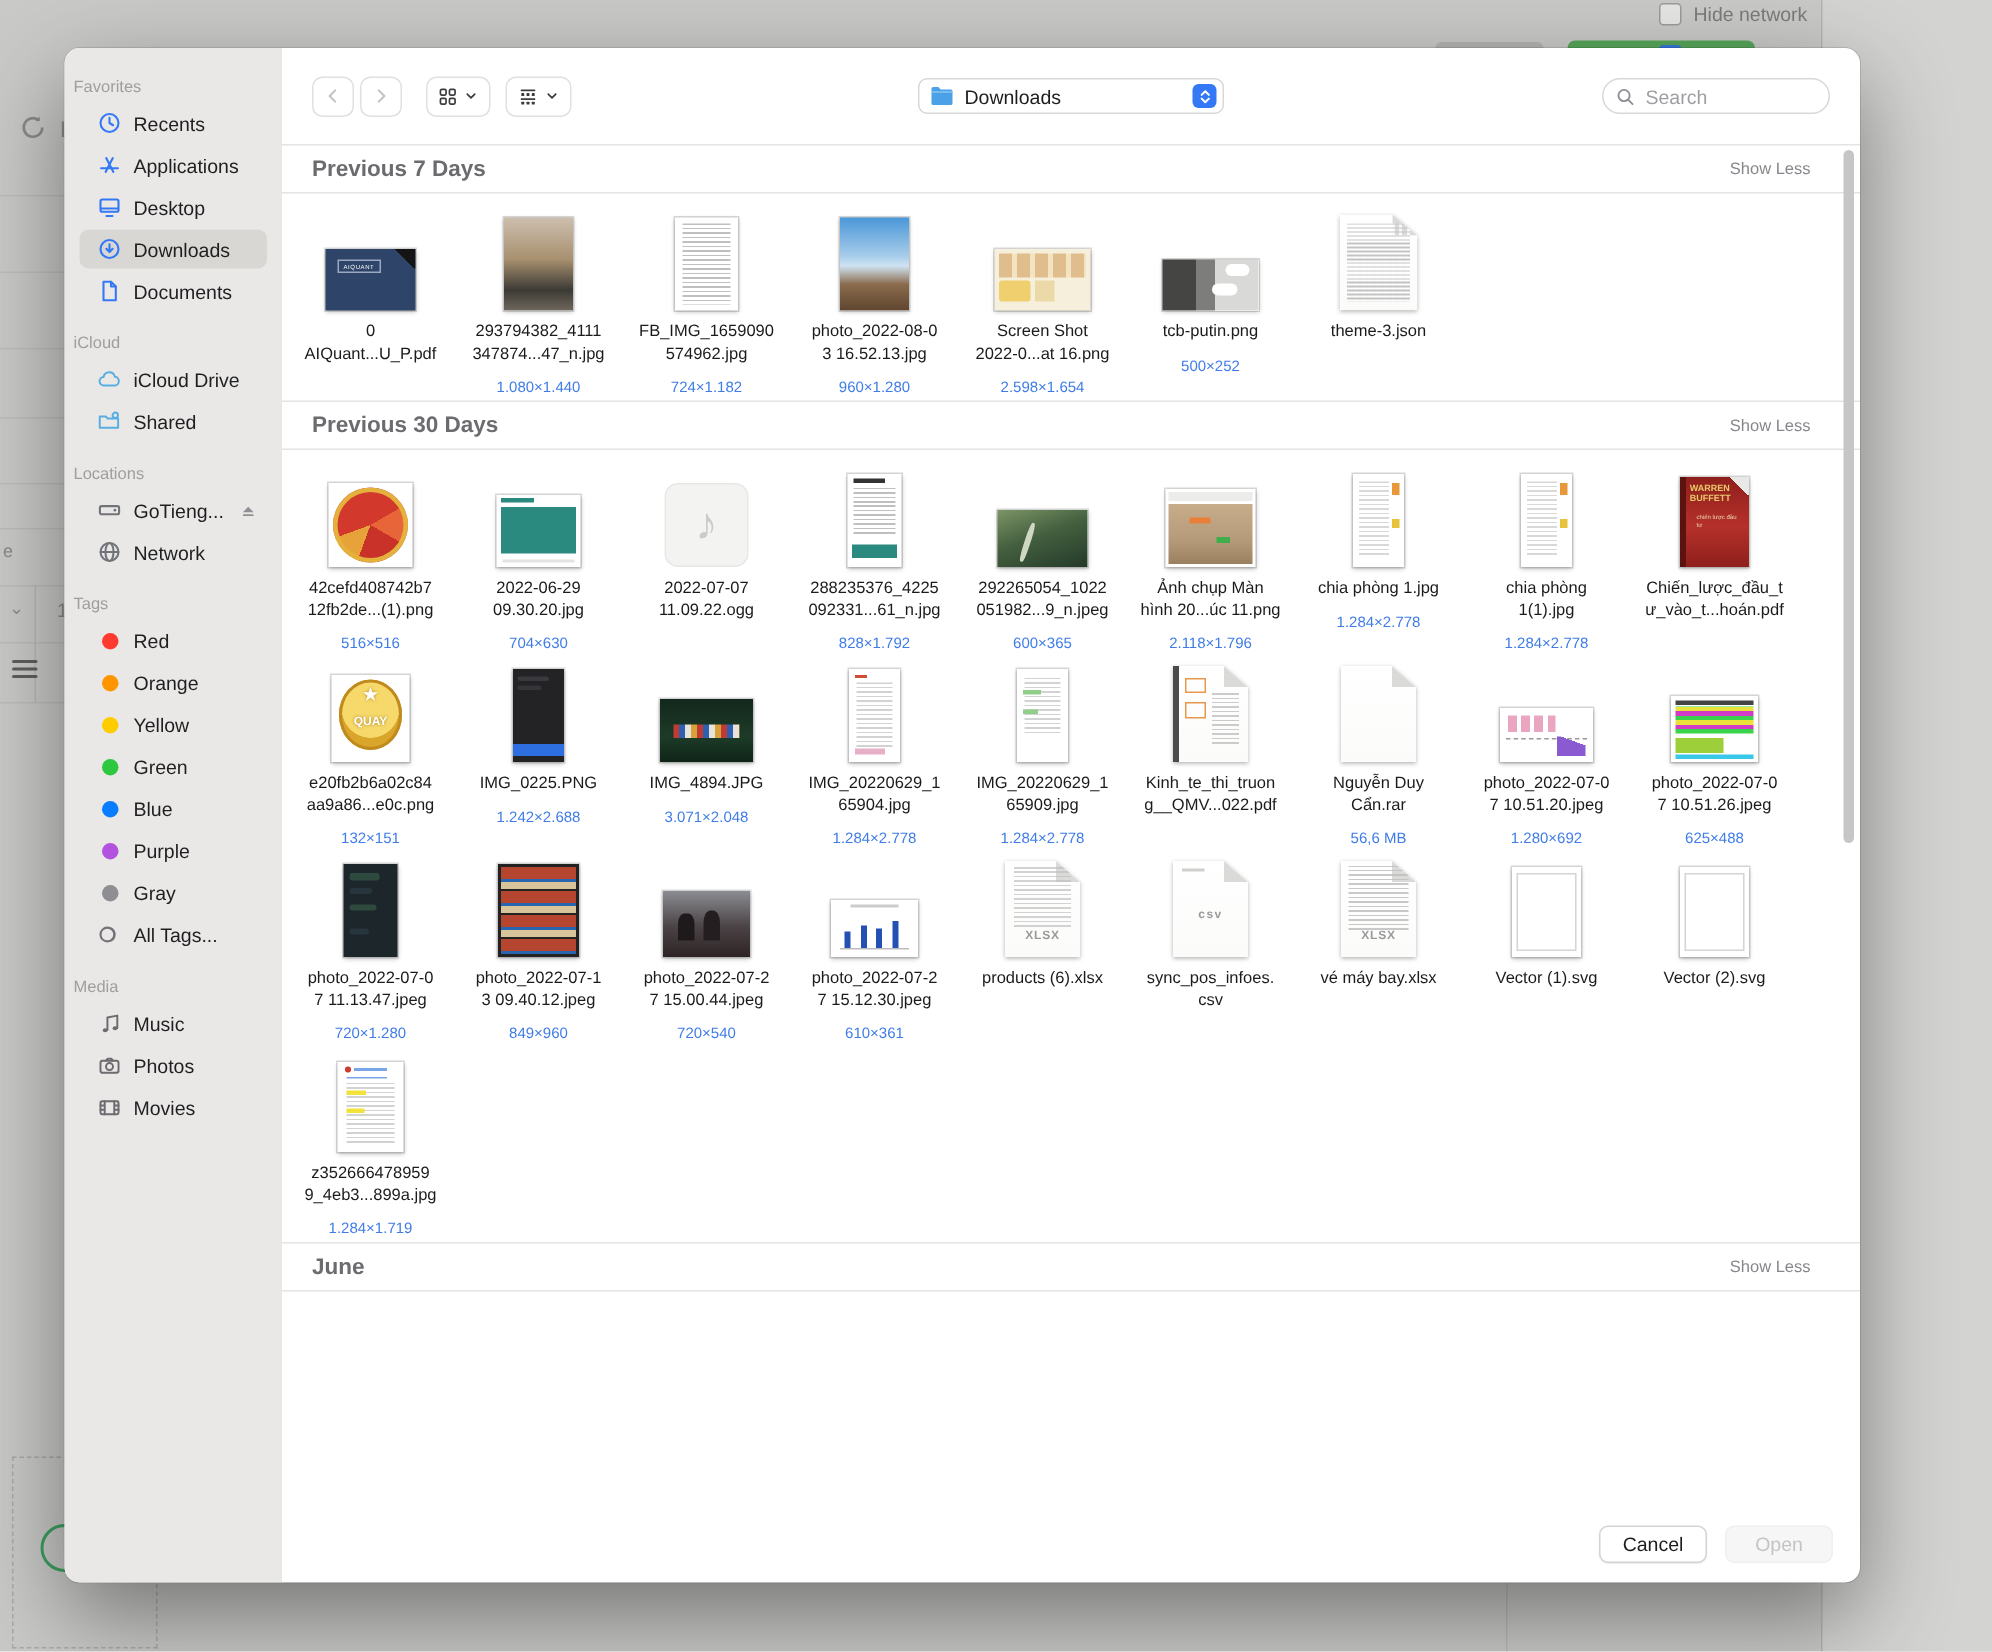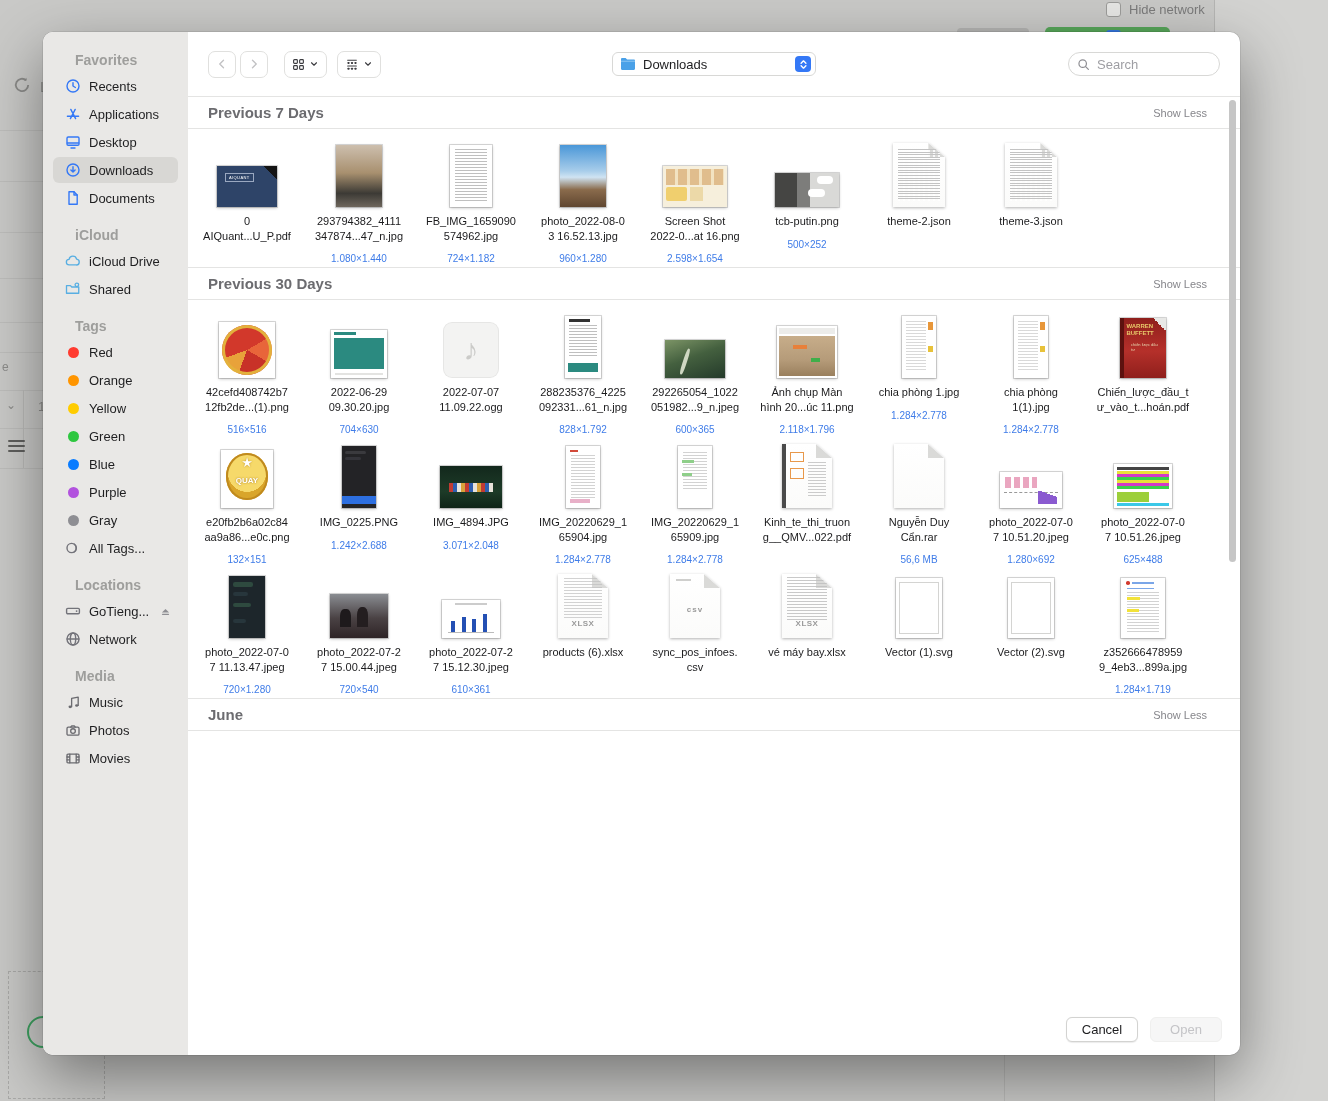--- a/index.html
+++ b/index.html
@@ -19,21 +19,21 @@
   
   .devtools{position:absolute;top:0;right:0;width:113px;height:1101px;background:#d3d3d1;border-left:1px solid #b5b5b3}
   .dt-row{position:absolute;display:flex;align-items:center;gap:8px;font-size:13px;color:#7b7b7b;white-space:nowrap}
   .dt-box{width:13px;height:13px;border:1px solid #9c9c9a;border-radius:3px;background:#e6e6e4;flex:none}
   .dt-box.on{background:#3577e0;border-color:#3577e0;color:#fff;font-size:10px;line-height:13px;text-align:center}
   
   .dialog{position:absolute;left:43px;top:32px;width:1197px;height:1023px;background:#fff;border-radius:10px;
           box-shadow:0 0 0 0.5px rgba(0,0,0,.15),0 22px 60px rgba(0,0,0,.42);display:flex;overflow:hidden;z-index:10}
   .sidebar{width:145px;flex:none;background:#e9e8e6;padding-top:14px;box-sizing:border-box;overflow:hidden}
   .sb-sec{margin-bottom:10px}
-  .sb-label{font-size:14px;font-weight:700;color:#9e9e9c;padding:6px 0 5px 32px}
+  .sb-label{font-size:11px;font-weight:400;color:#9e9e9c;padding:6px 0 5px 6px}
   .sb-item{margin:0 10px;height:26px;border-radius:6px;display:flex;align-items:center;gap:8px;padding:0 6px 0 12px;
            font-size:13px;color:#1f1f21;margin-bottom:2px}
   .sb-item.sel{background:#d8d7d4}
   .ic{width:16px;height:16px;display:inline-flex;align-items:center;justify-content:center;flex:none}
   .ic svg{display:block}
   .dot{width:11px;height:11px;border-radius:50%;flex:none;margin:0 2.5px}
   .sb-trail{margin-left:auto;color:#8e8e93}
   .content{flex:1;display:flex;flex-direction:column;position:relative;min-width:0}
   
   .toolbar{height:64px;flex:none;display:flex;align-items:center;padding:0 20px;position:relative}
@@ -208,60 +208,20 @@
           <span class="ic" style="color: rgb(88, 174, 226);">
             <svg width="17" height="16" viewBox="0 0 17 16">
               <path d="M1.6 4.4h4.2l1.4 1.5h7.4v6.6H1.6z" fill="none" stroke="currentColor" stroke-width="1.4" stroke-linecap="round" stroke-linejoin="round"></path>
               <circle cx="12.6" cy="3.6" r="1.9" fill="none" stroke="currentColor" stroke-width="1.4" stroke-linecap="round" stroke-linejoin="round"></circle>
             </svg>
           </span>
           <span>Shared</span>
         </div>
       </div>
       <div class="sb-sec">
-        <div class="sb-label">Tags</div>
-        <div class="sb-item">
-          <span class="dot" style="background: rgb(255, 59, 48);"></span>
-          <span>Red</span>
-        </div>
-        <div class="sb-item">
-          <span class="dot" style="background: rgb(255, 149, 0);"></span>
-          <span>Orange</span>
-        </div>
-        <div class="sb-item">
-          <span class="dot" style="background: rgb(255, 204, 0);"></span>
-          <span>Yellow</span>
-        </div>
-        <div class="sb-item">
-          <span class="dot" style="background: rgb(46, 199, 64);"></span>
-          <span>Green</span>
-        </div>
-        <div class="sb-item">
-          <span class="dot" style="background: rgb(10, 124, 255);"></span>
-          <span>Blue</span>
-        </div>
-        <div class="sb-item">
-          <span class="dot" style="background: rgb(178, 82, 222);"></span>
-          <span>Purple</span>
-        </div>
-        <div class="sb-item">
-          <span class="dot" style="background: rgb(142, 142, 147);"></span>
-          <span>Gray</span>
-        </div>
-        <div class="sb-item">
-          <span class="ic" style="color: rgb(115, 115, 122);">
-            <svg width="16" height="16" viewBox="0 0 16 16">
-              <circle cx="6.6" cy="8" r="4.6" fill="none" stroke="currentColor" stroke-width="1.4" stroke-linecap="round" stroke-linejoin="round"></circle>
-              <path d="M9.2 4.1a4.6 4.6 0 0 1 0 7.8" fill="none" stroke="currentColor" stroke-width="1.4" stroke-linecap="round" stroke-linejoin="round"></path>
-            </svg>
-          </span>
-          <span>All Tags...</span>
-        </div>
-      </div>
-      <div class="sb-sec">
         <div class="sb-label">Locations</div>
         <div class="sb-item">
           <span class="ic" style="color: rgb(115, 115, 122);">
             <svg width="16" height="16" viewBox="0 0 16 16">
               <rect x="1.6" y="5.4" width="12.8" height="5.4" rx="1.2" fill="none" stroke="currentColor" stroke-width="1.4" stroke-linecap="round" stroke-linejoin="round"></rect>
               <circle cx="11.6" cy="8.1" r=".9" fill="currentColor"></circle>
             </svg>
           </span>
           <span>GoTieng...</span>
           <span class="sb-trail ic">
@@ -273,20 +233,60 @@
         </div>
         <div class="sb-item">
           <span class="ic" style="color: rgb(115, 115, 122);">
             <svg width="16" height="16" viewBox="0 0 16 16">
               <circle cx="8" cy="8" r="6" fill="none" stroke="currentColor" stroke-width="1.4" stroke-linecap="round" stroke-linejoin="round"></circle>
               <ellipse cx="8" cy="8" rx="2.7" ry="6" fill="none" stroke="currentColor" stroke-width="1.4" stroke-linecap="round" stroke-linejoin="round"></ellipse>
               <path d="M2.2 8h11.6" fill="none" stroke="currentColor" stroke-width="1.4" stroke-linecap="round" stroke-linejoin="round"></path>
             </svg>
           </span>
           <span>Network</span>
+        </div>
+      </div>
+      <div class="sb-sec">
+        <div class="sb-label">Tags</div>
+        <div class="sb-item">
+          <span class="dot" style="background: rgb(255, 59, 48);"></span>
+          <span>Red</span>
+        </div>
+        <div class="sb-item">
+          <span class="dot" style="background: rgb(255, 149, 0);"></span>
+          <span>Orange</span>
+        </div>
+        <div class="sb-item">
+          <span class="dot" style="background: rgb(255, 204, 0);"></span>
+          <span>Yellow</span>
+        </div>
+        <div class="sb-item">
+          <span class="dot" style="background: rgb(46, 199, 64);"></span>
+          <span>Green</span>
+        </div>
+        <div class="sb-item">
+          <span class="dot" style="background: rgb(10, 124, 255);"></span>
+          <span>Blue</span>
+        </div>
+        <div class="sb-item">
+          <span class="dot" style="background: rgb(178, 82, 222);"></span>
+          <span>Purple</span>
+        </div>
+        <div class="sb-item">
+          <span class="dot" style="background: rgb(142, 142, 147);"></span>
+          <span>Gray</span>
+        </div>
+        <div class="sb-item">
+          <span class="ic" style="color: rgb(115, 115, 122);">
+            <svg width="16" height="16" viewBox="0 0 16 16">
+              <circle cx="6.6" cy="8" r="4.6" fill="none" stroke="currentColor" stroke-width="1.4" stroke-linecap="round" stroke-linejoin="round"></circle>
+              <path d="M9.2 4.1a4.6 4.6 0 0 1 0 7.8" fill="none" stroke="currentColor" stroke-width="1.4" stroke-linecap="round" stroke-linejoin="round"></path>
+            </svg>
+          </span>
+          <span>All Tags...</span>
         </div>
       </div>
       <div class="sb-sec">
         <div class="sb-label">Media</div>
         <div class="sb-item">
           <span class="ic" style="color: rgb(107, 107, 112);">
             <svg width="15" height="15" viewBox="0 0 16 16">
               <path d="M6 12.5V3.6l7-1.4v8.9" fill="none" stroke="currentColor" stroke-width="1.4" stroke-linecap="round" stroke-linejoin="round"></path>
               <ellipse cx="4.4" cy="12.6" rx="1.7" ry="1.4" fill="currentColor"></ellipse>
               <ellipse cx="11.4" cy="11.2" rx="1.7" ry="1.4" fill="currentColor"></ellipse>
@@ -451,31 +451,20 @@
           </div>
           <div class="tile">
             <div class="thbox">
               <div class="docwrap">
                 <div class="docbody" style="width: 52px; height: 64px;">
                   <div class="fold"></div>
                   <div class="mot"></div>
                 </div>
               </div>
             </div>
-            <div class="fname">theme-2.json</div>
-          </div>
-          <div class="tile">
-            <div class="thbox">
-              <div class="docwrap">
-                <div class="docbody" style="width: 52px; height: 64px;">
-                  <div class="fold"></div>
-                  <div class="mot"></div>
-                </div>
-              </div>
-            </div>
             <div class="fname">theme-3.json</div>
           </div>
         </div>
         <div class="band">
           <span class="band-title">Previous 30 Days</span>
           <span class="band-act">Show Less</span>
         </div>
         <div class="grid">
           <div class="tile">
             <div class="thbox">
@@ -689,20 +678,30 @@
               <div class="th ph" style="width: 36px; height: 62px; background: rgb(29, 38, 43);">
                 <div style="position: absolute; left: 10%; top: 10%; width: 58%; height: 7%; background: rgb(46, 74, 63); border-radius: 2px;"></div>
                 <div style="position: absolute; left: 10%; top: 26%; width: 42%; height: 6%; background: rgb(39, 54, 60); border-radius: 2px;"></div>
                 <div style="position: absolute; left: 10%; top: 44%; width: 52%; height: 6%; background: rgb(46, 74, 63); border-radius: 2px;"></div>
                 <div style="position: absolute; left: 10%; top: 70%; width: 36%; height: 6%; background: rgb(39, 54, 60); border-radius: 2px;"></div>
               </div>
             </div>
             <div class="fname">photo_2022-07-0
 7 11.13.47.jpeg</div>
             <div class="fmeta">720×1.280</div>
+          </div>
+          <div class="tile">
+            <div class="thbox">
+              <div class="th ph" style="width: 54px; height: 62px; background: rgb(34, 34, 34);">
+                <div style="position: absolute; inset: 3%; background: repeating-linear-gradient(rgb(181, 69, 46) 0px, rgb(181, 69, 46) 8px, rgb(42, 102, 176) 8px, rgb(42, 102, 176) 10px, rgb(216, 196, 154) 10px, rgb(216, 196, 154) 15px, rgb(34, 34, 34) 15px, rgb(34, 34, 34) 16px);"></div>
+              </div>
+            </div>
+            <div class="fname">photo_2022-07-1
+3 09.40.12.jpeg</div>
+            <div class="fmeta">849×960</div>
           </div>
           <div class="tile">
             <div class="thbox">
               <div class="th ph" style="width: 58px; height: 44px; background: linear-gradient(rgb(138, 141, 146) 0%, rgb(74, 66, 68) 55%, rgb(46, 36, 38) 100%);">
                 <div style="position: absolute; left: 18%; top: 34%; width: 18%; height: 40%; background: rgb(30, 26, 28); border-radius: 40% 40% 0px 0px;"></div>
                 <div style="position: absolute; left: 46%; top: 30%; width: 20%; height: 46%; background: rgb(36, 30, 32); border-radius: 40% 40% 0px 0px;"></div>
               </div>
             </div>
             <div class="fname">photo_2022-07-2
 7 15.00.44.jpeg</div>

